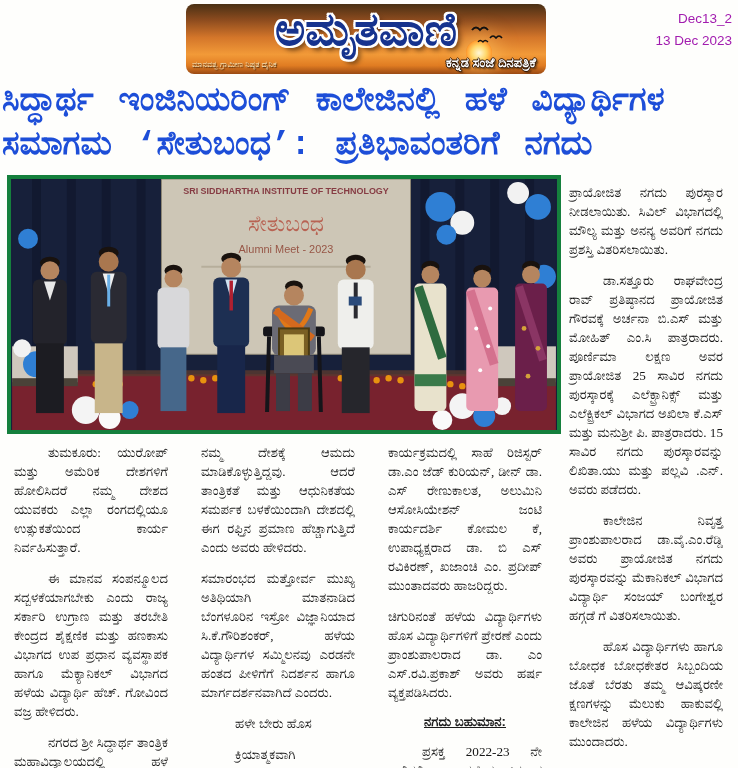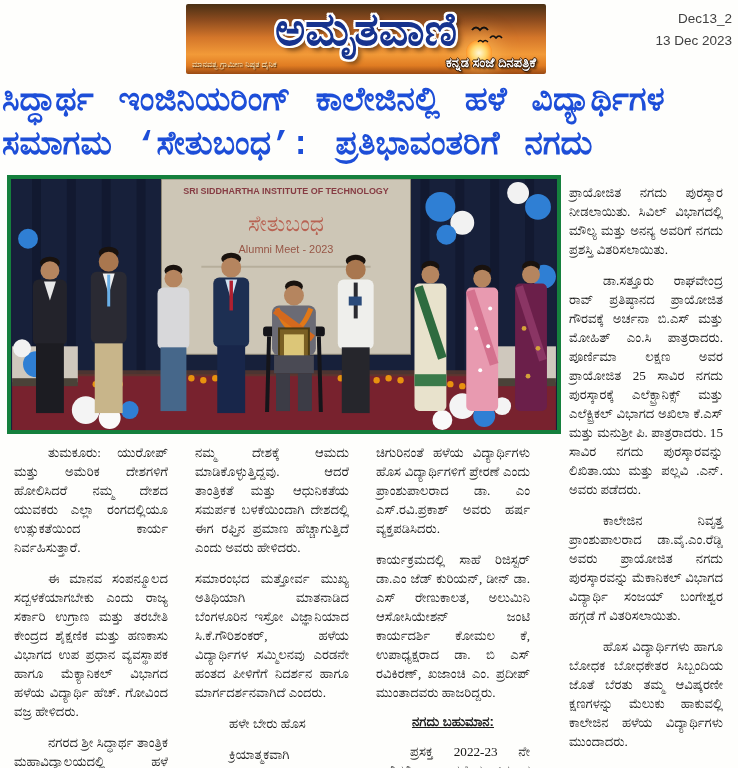--- a/index.html
+++ b/index.html
@@ -1,23 +1,23 @@
 <!DOCTYPE html>
 <html><head>
 <meta charset="utf-8">
 <style>
   html,body{margin:0;padding:0;background:#e9e9e9;}
   .page{position:relative;width:738px;height:768px;background:#fefefc;overflow:hidden;
         font-family:"Liberation Serif", serif;color:#1b1b1b;}
   
   .doc-meta{position:absolute;top:8px;right:6px;text-align:right;
-            font-family:"Liberation Sans", sans-serif;font-size:13.5px;line-height:1.65;color:#404040;}
+            font-family:"Liberation Sans", sans-serif;font-size:13.5px;line-height:1.65;color:#a21caf;}
   .masthead{position:absolute;left:186px;top:4px;width:360px;height:70px;overflow:hidden;
             background:linear-gradient(180deg,#4a3014 0%,#8a4a1e 22%,#d4762a 48%,#f29a38 72%,#e07c22 88%,#9a4a14 100%);
-            border-radius:2px;}
+            border-radius:8px;}
   .sun{position:absolute;right:54px;bottom:8px;width:26px;height:26px;border-radius:50%;
        background:radial-gradient(circle,#fff8d8 0%,#ffd76a 40%,#ff9a2e 70%,rgba(255,154,46,0) 100%);
        box-shadow:0 0 18px 8px rgba(255,190,90,.55);}
   .masthead-title{position:absolute;left:0;right:0;top:1px;text-align:center;
        font-family:"Liberation Sans", sans-serif;font-weight:bold;font-size:46px;line-height:1.05;
        color:#16338e;
        text-shadow:-2px 0 0 #fff,2px 0 0 #fff,0 -2px 0 #fff,0 2px 0 #fff,
                    -2px -2px 0 #fff,2px 2px 0 #fff,-2px 2px 0 #fff,2px -2px 0 #fff,
                    4px 4px 5px rgba(20,10,0,.65);}
   .tagline-left{position:absolute;left:6px;bottom:4px;font-size:8px;color:#f4e8c0;
@@ -29,21 +29,21 @@
   
   .headline{position:absolute;left:2px;top:80px;width:734px;
        font-family:Liberation Mono, monospace;font-weight:bold;font-size:33px;line-height:1.33;
        color:#1d4ed8;word-spacing:5px;}
   
   .photo{position:absolute;left:7px;top:175px;width:546px;height:251px;border:4px solid #15803d;
          background:#17203a;}
   
   .col-right{position:absolute;left:557px;top:171px;width:178px;height:597px;overflow:hidden;}
   .body-cols{position:absolute;left:2px;top:431px;width:552px;height:337px;overflow:hidden;
-             display:flex;gap:3px;}
+             display:flex;gap:9px;}
   .ncol{width:178px;overflow:hidden;}
   .ncol p, .col-right p{margin:12px;font-size:13.2px;line-height:1.44;text-align:justify;color:#161616;}
   p.ind{text-indent:34px;}
   .subhead{font-family:"Liberation Sans", sans-serif;font-weight:bold;font-size:13.2px;
            text-align:center;text-decoration:underline;margin:5px 0 1px 0;}
 </style>
 </head>
 <body>
 
 <div class="page">
@@ -237,20 +237,20 @@
       <p class="ind">ಈ ಮಾನವ ಸಂಪನ್ಮೂಲದ ಸದ್ಬಳಕೆಯಾಗಬೇಕು ಎಂದು ರಾಜ್ಯ ಸರ್ಕಾರಿ ಉಗ್ರಾಣ ಮತ್ತು ತರಬೇತಿ ಕೇಂದ್ರದ ಶೈಕ್ಷಣಿಕ ಮತ್ತು ಹಣಕಾಸು ವಿಭಾಗದ ಉಪ ಪ್ರಧಾನ ವ್ಯವಸ್ಥಾಪಕ ಹಾಗೂ ಮೆಕ್ಯಾನಿಕಲ್ ವಿಭಾಗದ ಹಳೆಯ ವಿದ್ಯಾರ್ಥಿ ಹೆಚ್. ಗೋವಿಂದ ವಜ್ರ ಹೇಳಿದರು.</p>
       <p class="ind">ನಗರದ ಶ್ರೀ ಸಿದ್ಧಾರ್ಥ ತಾಂತ್ರಿಕ ಮಹಾವಿದ್ಯಾಲಯದಲ್ಲಿ ಹಳೆ ವಿದ್ಯಾರ್ಥಿಗಳ ಸಮಾಗಮ-2023 ‘ಸೇತುಬಂಧ’ ಕಾರ್ಯಕ್ರಮದ ಮುಖ್ಯ ಅತಿಥಿಯಾಗಿ ಅವರು ಮಾತನಾಡಿದರು. ಬೇರೆ ದೇಶದ ಉತ್ಪನ್ನಗಳನ್ನು ಹೆಚ್ಚಾಗಿ</p>
     </div>
     <div class="ncol">
       <p>ನಮ್ಮ ದೇಶಕ್ಕೆ ಆಮದು ಮಾಡಿಕೊಳ್ಳುತ್ತಿದ್ದವು. ಆದರೆ ತಾಂತ್ರಿಕತೆ ಮತ್ತು ಆಧುನಿಕತೆಯ ಸಮರ್ಪಕ ಬಳಕೆಯಿಂದಾಗಿ ದೇಶದಲ್ಲಿ ಈಗ ರಫ್ತಿನ ಪ್ರಮಾಣ ಹೆಚ್ಚಾಗುತ್ತಿದೆ ಎಂದು ಅವರು ಹೇಳಿದರು.</p>
       <p>ಸಮಾರಂಭದ ಮತ್ತೋರ್ವ ಮುಖ್ಯ ಅತಿಥಿಯಾಗಿ ಮಾತನಾಡಿದ ಬೆಂಗಳೂರಿನ ಇಸ್ರೋ ವಿಜ್ಞಾನಿಯಾದ ಸಿ.ಕೆ.ಗೌರಿಶಂಕರ್, ಹಳೆಯ ವಿದ್ಯಾರ್ಥಿಗಳ ಸಮ್ಮಿಲನವು ಎರಡನೇ ಹಂತದ ಪೀಳಿಗೆಗೆ ನಿದರ್ಶನ ಹಾಗೂ ಮಾರ್ಗದರ್ಶನವಾಗಿದೆ ಎಂದರು.</p>
       <p class="ind">ಹಳೇ ಬೇರು ಹೊಸ</p>
       <p class="ind">ಕ್ರಿಯಾತ್ಮಕವಾಗಿ ಸಂಶೋಧನೆಗಳಲ್ಲಿ ತೊಡಗಿಸಿಕೊಳ್ಳುವ ವಿದ್ಯಾರ್ಥಿಗಳಿಗೆ ಇಸ್ರೋದಲ್ಲಿ ವಿಫುಲವಾದ ಅವಕಾಶಗಳಿವೆ ಎಂದು ಅವರು ಹೇಳಿದರು.</p>
     </div>
     <div class="ncol">
+      <p>ಕಾರ್ಯಕ್ರಮದಲ್ಲಿ ಸಾಹೆ ರಿಜಿಸ್ಟರ್ ಡಾ.ಎಂ ಜೆಡ್ ಕುರಿಯನ್, ಡೀನ್ ಡಾ. ಎಸ್ ರೇಣುಕಾಲತ, ಅಲುಮಿನಿ ಆಸೋಸಿಯೇಶನ್ ಜಂಟಿ ಕಾರ್ಯದರ್ಶಿ ಕೋಮಲ ಕೆ, ಉಪಾಧ್ಯಕ್ಷರಾದ ಡಾ. ಬಿ ಎಸ್ ರವಿಕಿರಣ್, ಖಜಾಂಚಿ ಎಂ. ಪ್ರದೀಪ್ ಮುಂತಾದವರು ಹಾಜರಿದ್ದರು.</p>
       <p>ಚಿಗುರಿನಂತೆ ಹಳೆಯ ವಿದ್ಯಾರ್ಥಿಗಳು ಹೊಸ ವಿದ್ಯಾರ್ಥಿಗಳಿಗೆ ಪ್ರೇರಣೆ ಎಂದು ಪ್ರಾಂಶುಪಾಲರಾದ ಡಾ. ಎಂ ಎಸ್.ರವಿ.ಪ್ರಕಾಶ್ ಅವರು ಹರ್ಷ ವ್ಯಕ್ತಪಡಿಸಿದರು.</p>
-      <p>ಕಾರ್ಯಕ್ರಮದಲ್ಲಿ ಸಾಹೆ ರಿಜಿಸ್ಟರ್ ಡಾ.ಎಂ ಜೆಡ್ ಕುರಿಯನ್, ಡೀನ್ ಡಾ. ಎಸ್ ರೇಣುಕಾಲತ, ಅಲುಮಿನಿ ಆಸೋಸಿಯೇಶನ್ ಜಂಟಿ ಕಾರ್ಯದರ್ಶಿ ಕೋಮಲ ಕೆ, ಉಪಾಧ್ಯಕ್ಷರಾದ ಡಾ. ಬಿ ಎಸ್ ರವಿಕಿರಣ್, ಖಜಾಂಚಿ ಎಂ. ಪ್ರದೀಪ್ ಮುಂತಾದವರು ಹಾಜರಿದ್ದರು.</p>
       <div class="subhead">ನಗದು ಬಹುಮಾನ:</div>
       <p class="ind">ಪ್ರಸಕ್ತ 2022-23 ನೇ ಸಾಲಿನಲ್ಲಿ ಅಗ್ರಶ್ರೇಯಾಂಕಿತರಾದ ಮೆಕಾನಿಕಲ್ ವಿಭಾಗದ ಸಂಜಯ್ ಬಂಗೇಶ್ವರ ಹಗ್ಗಡೆ ಮತ್ತು ಅಜಿಬ್ ಖಾನ್ ಅವರಿಗೆ 1979-84 ನೇ ಸಾಲಿನ</p>
     </div>
   </div>
 
 </div>
 
 </body></html>

